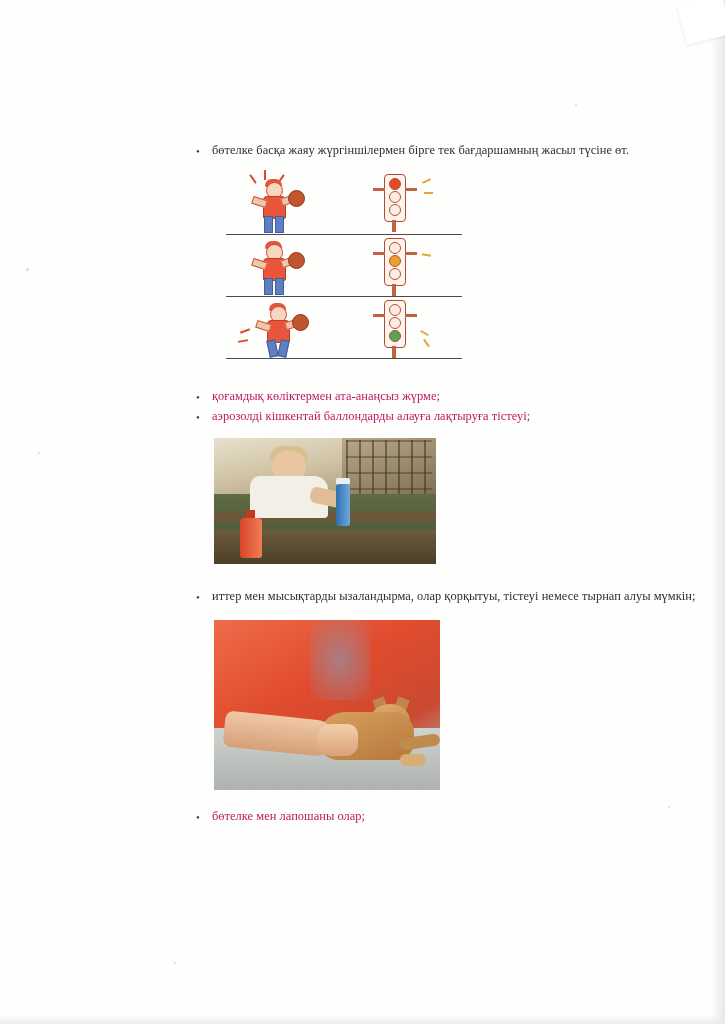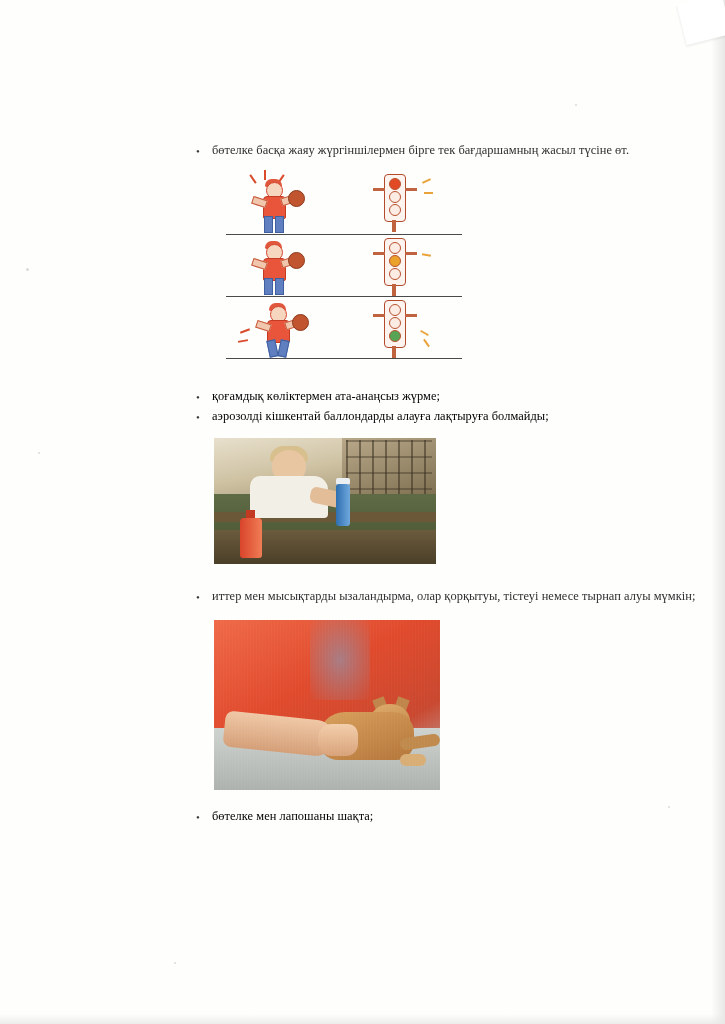--- a/index.html
+++ b/index.html
@@ -65,21 +65,21 @@
     padding-top: 1px;
   }
   .bullet-text {
     flex: 1 1 auto;
     font-size: 12.4px;
     line-height: 16.5px;
     color: #2f2f2f;
     letter-spacing: 0.05px;
   }
   .bullet-text.faint {
-    color: #000000;
+    color: #be185d;
   }
 
   .fig {
     position: relative;
   }
 
   
   .fig-comic {
     margin: 12px 0 26px 30px;
     width: 236px;
@@ -455,21 +455,21 @@
       </div>
     </div>
 
     <div class="bullet-row">
       <div class="bullet-dot">•</div>
       <div class="bullet-text faint">қоғамдық көліктермен ата-анаңсыз жүрме;</div>
     </div>
 
     <div class="bullet-row">
       <div class="bullet-dot">•</div>
-      <div class="bullet-text faint">аэрозолді кішкентай баллондарды алауға лақтыруға болмайды;</div>
+      <div class="bullet-text faint">аэрозолді кішкентай баллондарды алауға лақтыруға тістеуі;</div>
     </div>
 
     <div class="fig fig-photo1">
       <div class="p1-sky"></div>
       <div class="p1-window"></div>
       <div class="p1-bars"></div>
       <div class="p1-ground"></div>
       <div class="p1-table"></div>
       <div class="p1-floor"></div>
       <div class="p1-boy-hair"></div>
@@ -497,17 +497,17 @@
       <div class="p2-cat-body"></div>
       <div class="p2-cat-tail"></div>
       <div class="p2-paw"></div>
       <div class="p2-arm"></div>
       <div class="p2-hand"></div>
       <div class="p2-grain"></div>
     </div>
 
     <div class="bullet-row">
       <div class="bullet-dot">•</div>
-      <div class="bullet-text faint">бөтелке мен лапошаны шақта;</div>
+      <div class="bullet-text faint">бөтелке мен лапошаны олар;</div>
     </div>
 
   </div>
 </div>
 
 </body></html>

